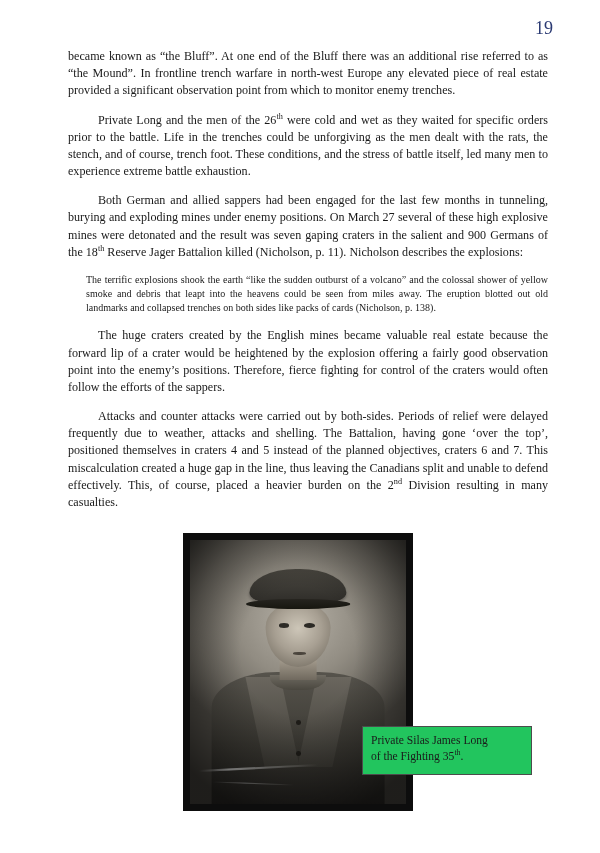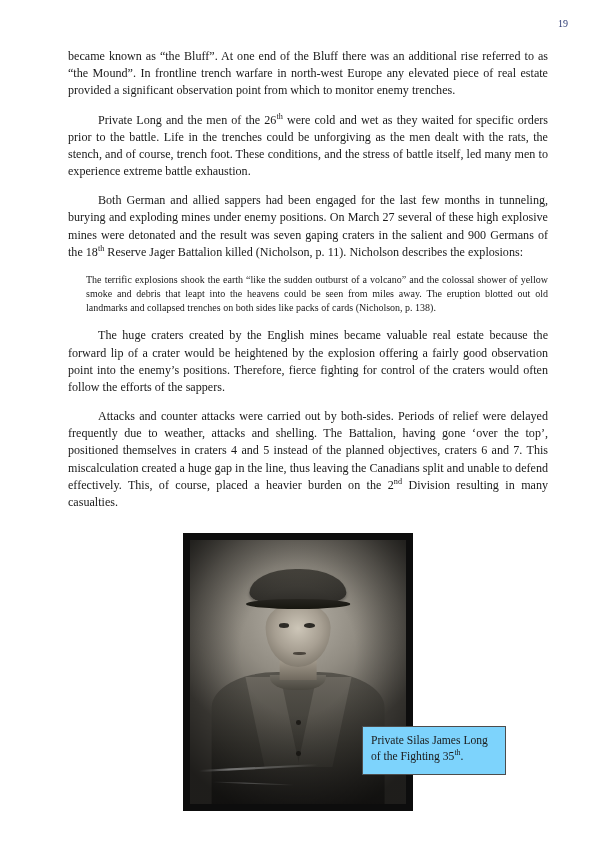--- a/index.html
+++ b/index.html
@@ -17,22 +17,22 @@
   }
   .page {
     position: relative;
     width: 600px;
     height: 853px;
     box-sizing: border-box;
   }
   .page-number {
     position: absolute;
     top: 18px;
-    right: 32px;
-    font-size: 10px;
+    right: 47px;
+    font-size: 18px;
     color: #2b3a73;
     font-family: "Liberation Serif", serif;
   }
   .body-text {
     position: absolute;
     top: 48px;
     left: 56px;
     width: 492px;
   }
   p.para {
@@ -203,23 +203,23 @@
     top: 92%;
     width: 38%;
     height: 1px;
     background: linear-gradient(90deg, rgba(255,255,255,0) 0%, rgba(255,255,255,0.5) 40%, rgba(255,255,255,0) 100%);
     transform: rotate(2deg);
   }
   .caption-box {
     position: absolute;
     left: 362px;
     top: 726px;
-    width: 144px;
+    width: 170px;
     border: 1px solid #4c4c4c;
-    background: #7dd3fc;
+    background: #22c55e;
     padding: 6px 8px 8px 8px;
     box-sizing: border-box;
   }
   .caption-box p {
     margin: 0;
     font-size: 11.6px;
     line-height: 1.42;
     color: #1a1a1a;
   }
 </style>

